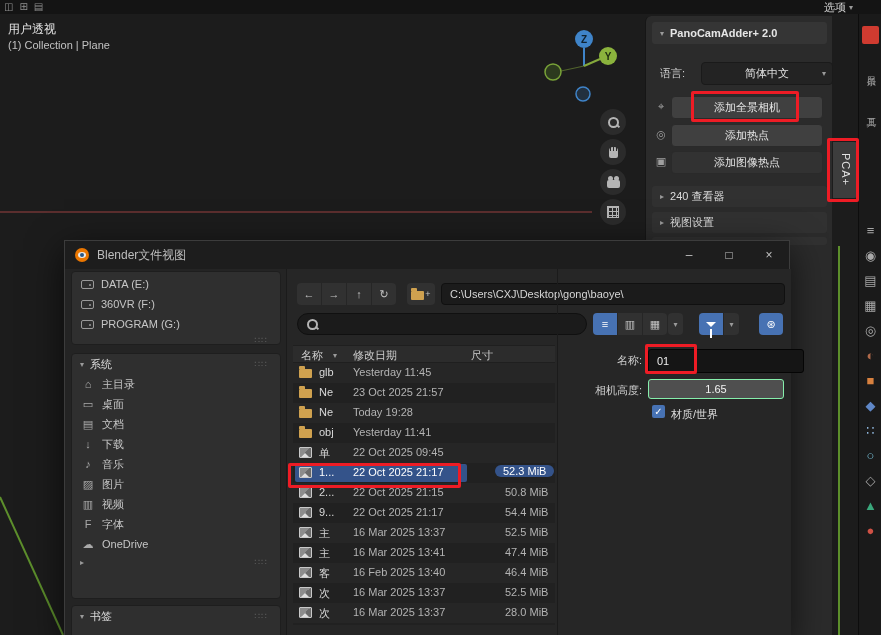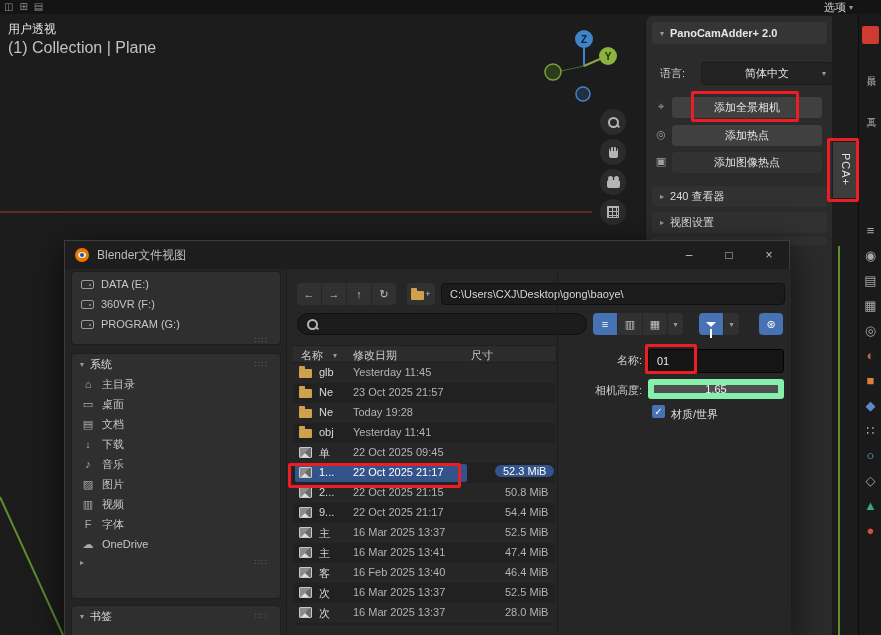--- a/index.html
+++ b/index.html
@@ -9,21 +9,21 @@
   .abs{position:absolute}
 
   
   .vp-head{background:#141414;display:flex;align-items:center;gap:6px;padding:0 4px;z-index:2}
   .hicon{color:#8f8f8f;font-size:10px;line-height:14px}
   .opts{position:absolute;right:28px;top:0;height:14px;display:flex;align-items:center;gap:3px;color:#d8d8d8}
   .caret{font-size:8px;color:#9a9a9a}
 
   
   .vp-label1{font-size:12px;color:#e3e3e3}
-  .vp-label2{font-size:16px;color:#c2c2c2}
+  .vp-label2{font-size:11px;color:#c2c2c2}
 
   
   .vtool{width:26px;height:26px;border-radius:50%;background:rgba(46,46,46,.85);
          display:flex;align-items:center;justify-content:center;z-index:2}
   .mag{width:13px;height:13px;position:relative}
   .mag::before{content:"";position:absolute;left:1px;top:1px;width:7px;height:7px;border:2px solid #b5b5b5;border-radius:50%}
   .mag::after{content:"";position:absolute;left:9px;top:9px;width:4px;height:2px;background:#b5b5b5;transform:rotate(45deg)}
   .hand{width:9px;height:11px;background:#b5b5b5;border-radius:4px 4px 2px 2px;position:relative}
   .hand::before{content:"";position:absolute;top:0;left:1px;right:1px;height:4px;
     background:repeating-linear-gradient(90deg,#2a2a2a 0 1px,transparent 1px 3px)}
@@ -97,21 +97,21 @@
   .frow.sel .fname,.frow.sel .fdate{color:#fff}
   .frow.sel .fsize{left:202px;background:#34538a;border-radius:8px;padding:0 8px;top:2px;color:#fff}
   .folder-ic{width:13px;height:9px;background:#cfa14f;border-radius:1px;position:relative;margin-top:2px;display:inline-block}
   .folder-ic::before{content:"";position:absolute;top:-3px;left:0;width:6px;height:3px;background:#cfa14f;border-radius:1px 1px 0 0}
   .img-ic{width:13px;height:11px;background:linear-gradient(135deg,#8c8c8c 0 50%,#6a6a6a 50% 100%);
           border:1px solid #c9c9c9;border-radius:1px;position:relative;display:inline-block}
   .img-ic::after{content:"";position:absolute;left:1px;bottom:0;border-left:4px solid transparent;border-right:4px solid transparent;border-bottom:4px solid #dedede}
 
   .oplabel{position:absolute;text-align:right;color:#cdcdcd}
   .opinput{position:absolute;background:#151515;border:1px solid #050505;border-radius:3px;color:#ececec;display:flex;align-items:center;padding:0 8px}
-  .opnum{position:absolute;background:#4f4f4f;border:6px solid #86efac;border-radius:3px;color:#f2f2f2;display:flex;align-items:center;justify-content:center}
+  .opnum{position:absolute;background:#4f4f4f;border:1px solid #86efac;border-radius:3px;color:#f2f2f2;display:flex;align-items:center;justify-content:center}
   .chk{position:absolute;width:13px;height:13px;background:#4772b3;border-radius:2px;color:#fff;font-size:10px;line-height:13px;text-align:center}
 
   .anno{position:absolute;border:3px solid #ee1c25;border-radius:2px;z-index:10;pointer-events:none}
 </style>
 </head>
 <body>
 
 <div class="stage">
 
   <svg class="abs" style="left:0;top:0;z-index:1" width="881" height="635">
@@ -439,21 +439,21 @@
           <div class="frow">
             <span class="fic img-ic"></span>
             <span class="fname">次</span>
             <span class="fdate">16 Mar 2025 13:37</span>
             <span class="fsize">28.0 MiB</span>
           </div>
         </div>
 
       <div class="abs" style="left:270px;top:0;width:234px;height:372px;border-left:1px solid #1b1b1b">
         <span class="oplabel" style="left:10px;top:84px;width:74px">名称:</span>
-        <div class="opinput" style="left:90px;top:80px;width:136px;height:24px">
+        <div class="opinput" style="left:90px;top:80px;width:156px;height:24px">
           <span>01</span>
         </div>
         <span class="oplabel" style="left:10px;top:114px;width:74px">相机高度:</span>
         <div class="opnum" style="left:90px;top:110px;width:136px;height:20px">
           <span>1.65</span>
         </div>
         <span class="chk" style="left:94px;top:136px">✓</span>
         <span class="abs" style="left:113px;top:138px;color:#dcdcdc">材质/世界</span>
       </div>
     </div>

